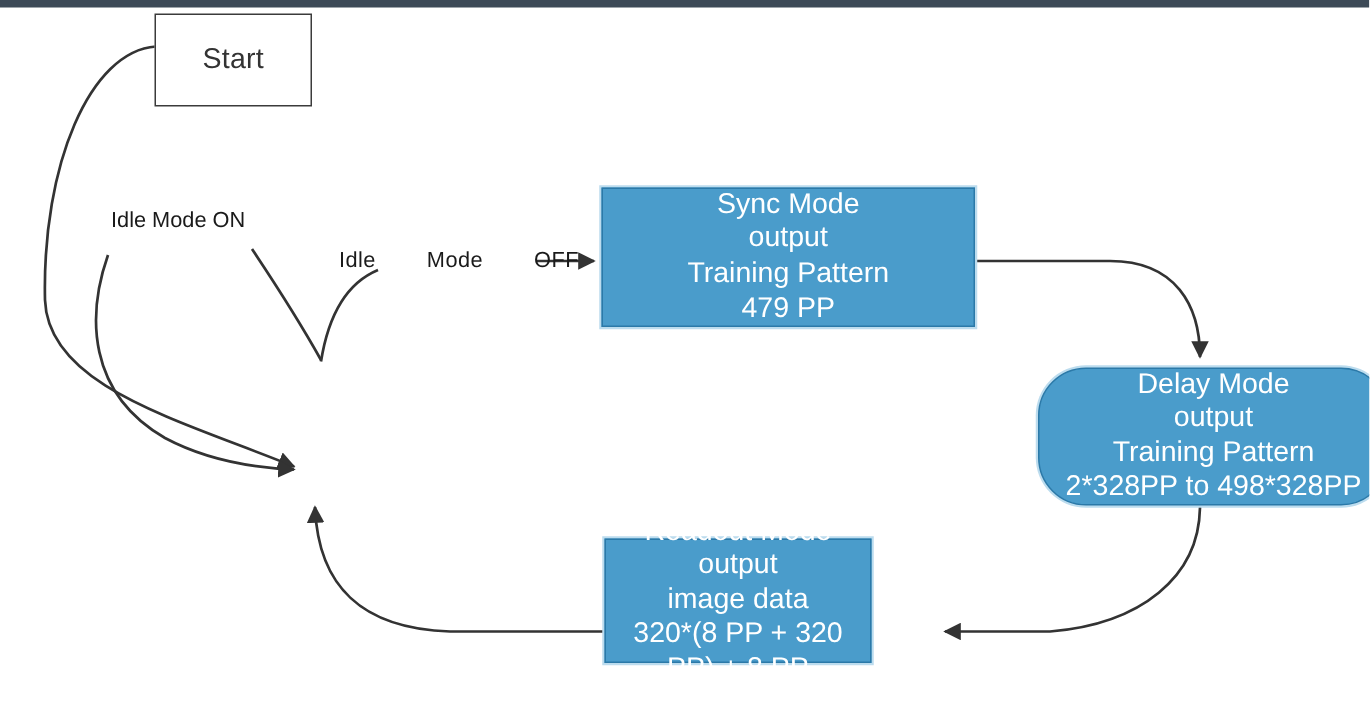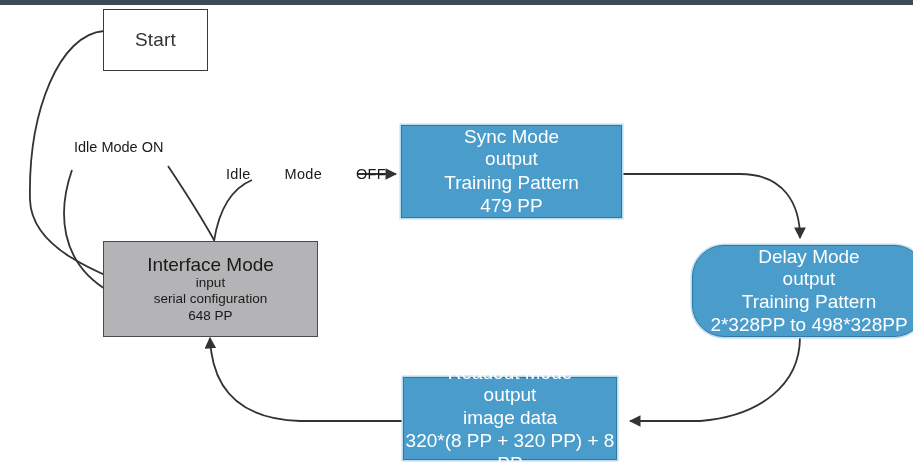--- a/index.html
+++ b/index.html
@@ -116,42 +116,36 @@
 
     <path d="M 800 337 C 800 385, 760 416, 700 421 L 630 421" fill="none" stroke="#333333" stroke-width="1.8" marker-end="url(#arrow)"></path>
 
     <path d="M 403 421 L 300 421 C 240 419, 212 390, 210 338" fill="none" stroke="#333333" stroke-width="1.8" marker-end="url(#arrow)"></path>
   </svg>
 
   <div class="node node-start" style="left:103px; top:9px; width:105px; height:62px;">
     <div class="title">Start</div>
   </div>
 
-  <div class="node node-gray" style="left:103px; top:241px; width:215px; height:96px;">
-    <div class="title">Interface Mode</div>
-    <div class="sub">input</div>
-    <div class="sub">serial configuration</div>
-    <div class="sub">648 PP</div>
-  </div>
 
-  <div class="node node-blue" style="left:401px; top:125px; width:221px; height:93px;">
+  <div class="node node-blue" style="left:401px; top:125px; width:249px; height:93px;">
     <div class="title">Sync Mode</div>
     <div class="sub">output</div>
     <div class="sub">Training Pattern</div>
     <div class="sub">479 PP</div>
   </div>
 
   <div class="node node-blue" style="left:692px; top:245px; width:234px; height:92px;border-radius:32px;">
     <div class="title">Delay Mode</div>
     <div class="sub">output</div>
     <div class="sub">Training Pattern</div>
     <div class="sub">2*328PP to 498*328PP</div>
   </div>
 
-  <div class="node node-blue" style="left:403px; top:377px; width:214px; height:83px;">
+  <div class="node node-blue" style="left:403px; top:359px; width:178px; height:83px;">
     <div class="title">Readout Mode</div>
     <div class="sub">output</div>
     <div class="sub">image data</div>
     <div class="sub">320*(8 PP + 320 PP) + 8 PP</div>
   </div>
 
   <div class="edge-label" style="left:74px; top:139px;">Idle Mode ON</div>
 
   <div class="edge-label label-wide" style="left:226px; top:166px;text-align:center;">Idle   Mode   OFF</div>
 

